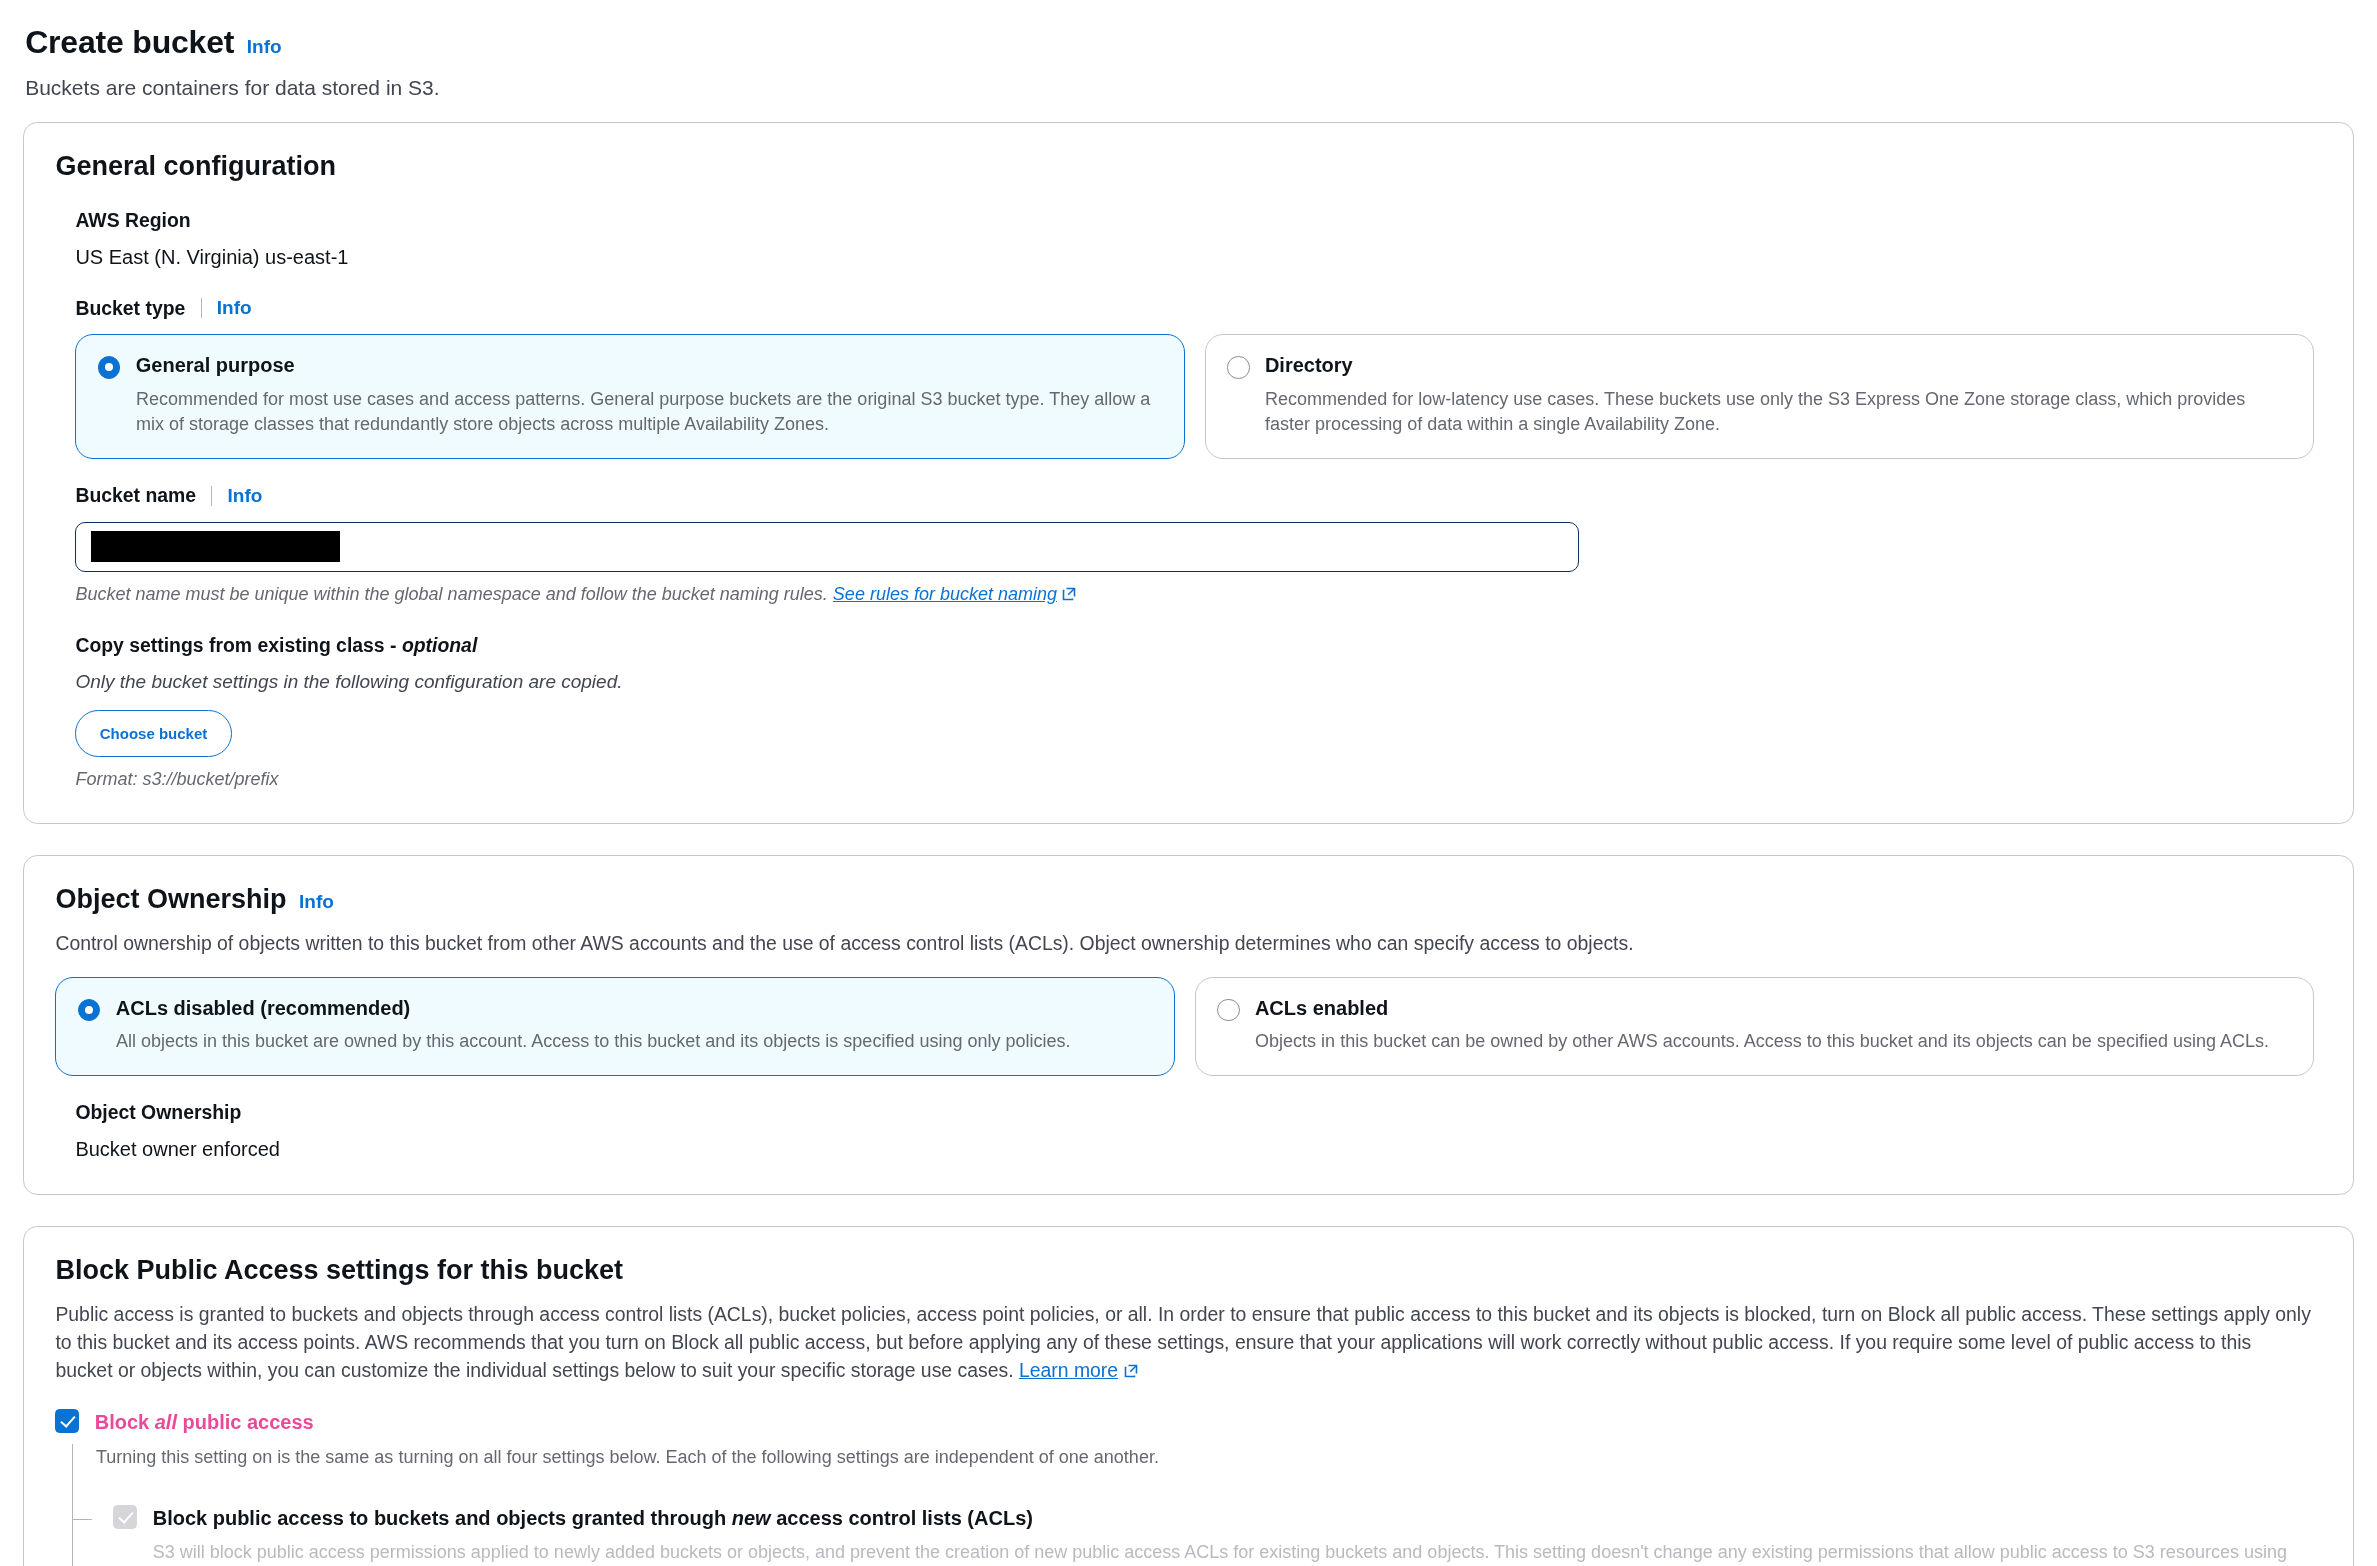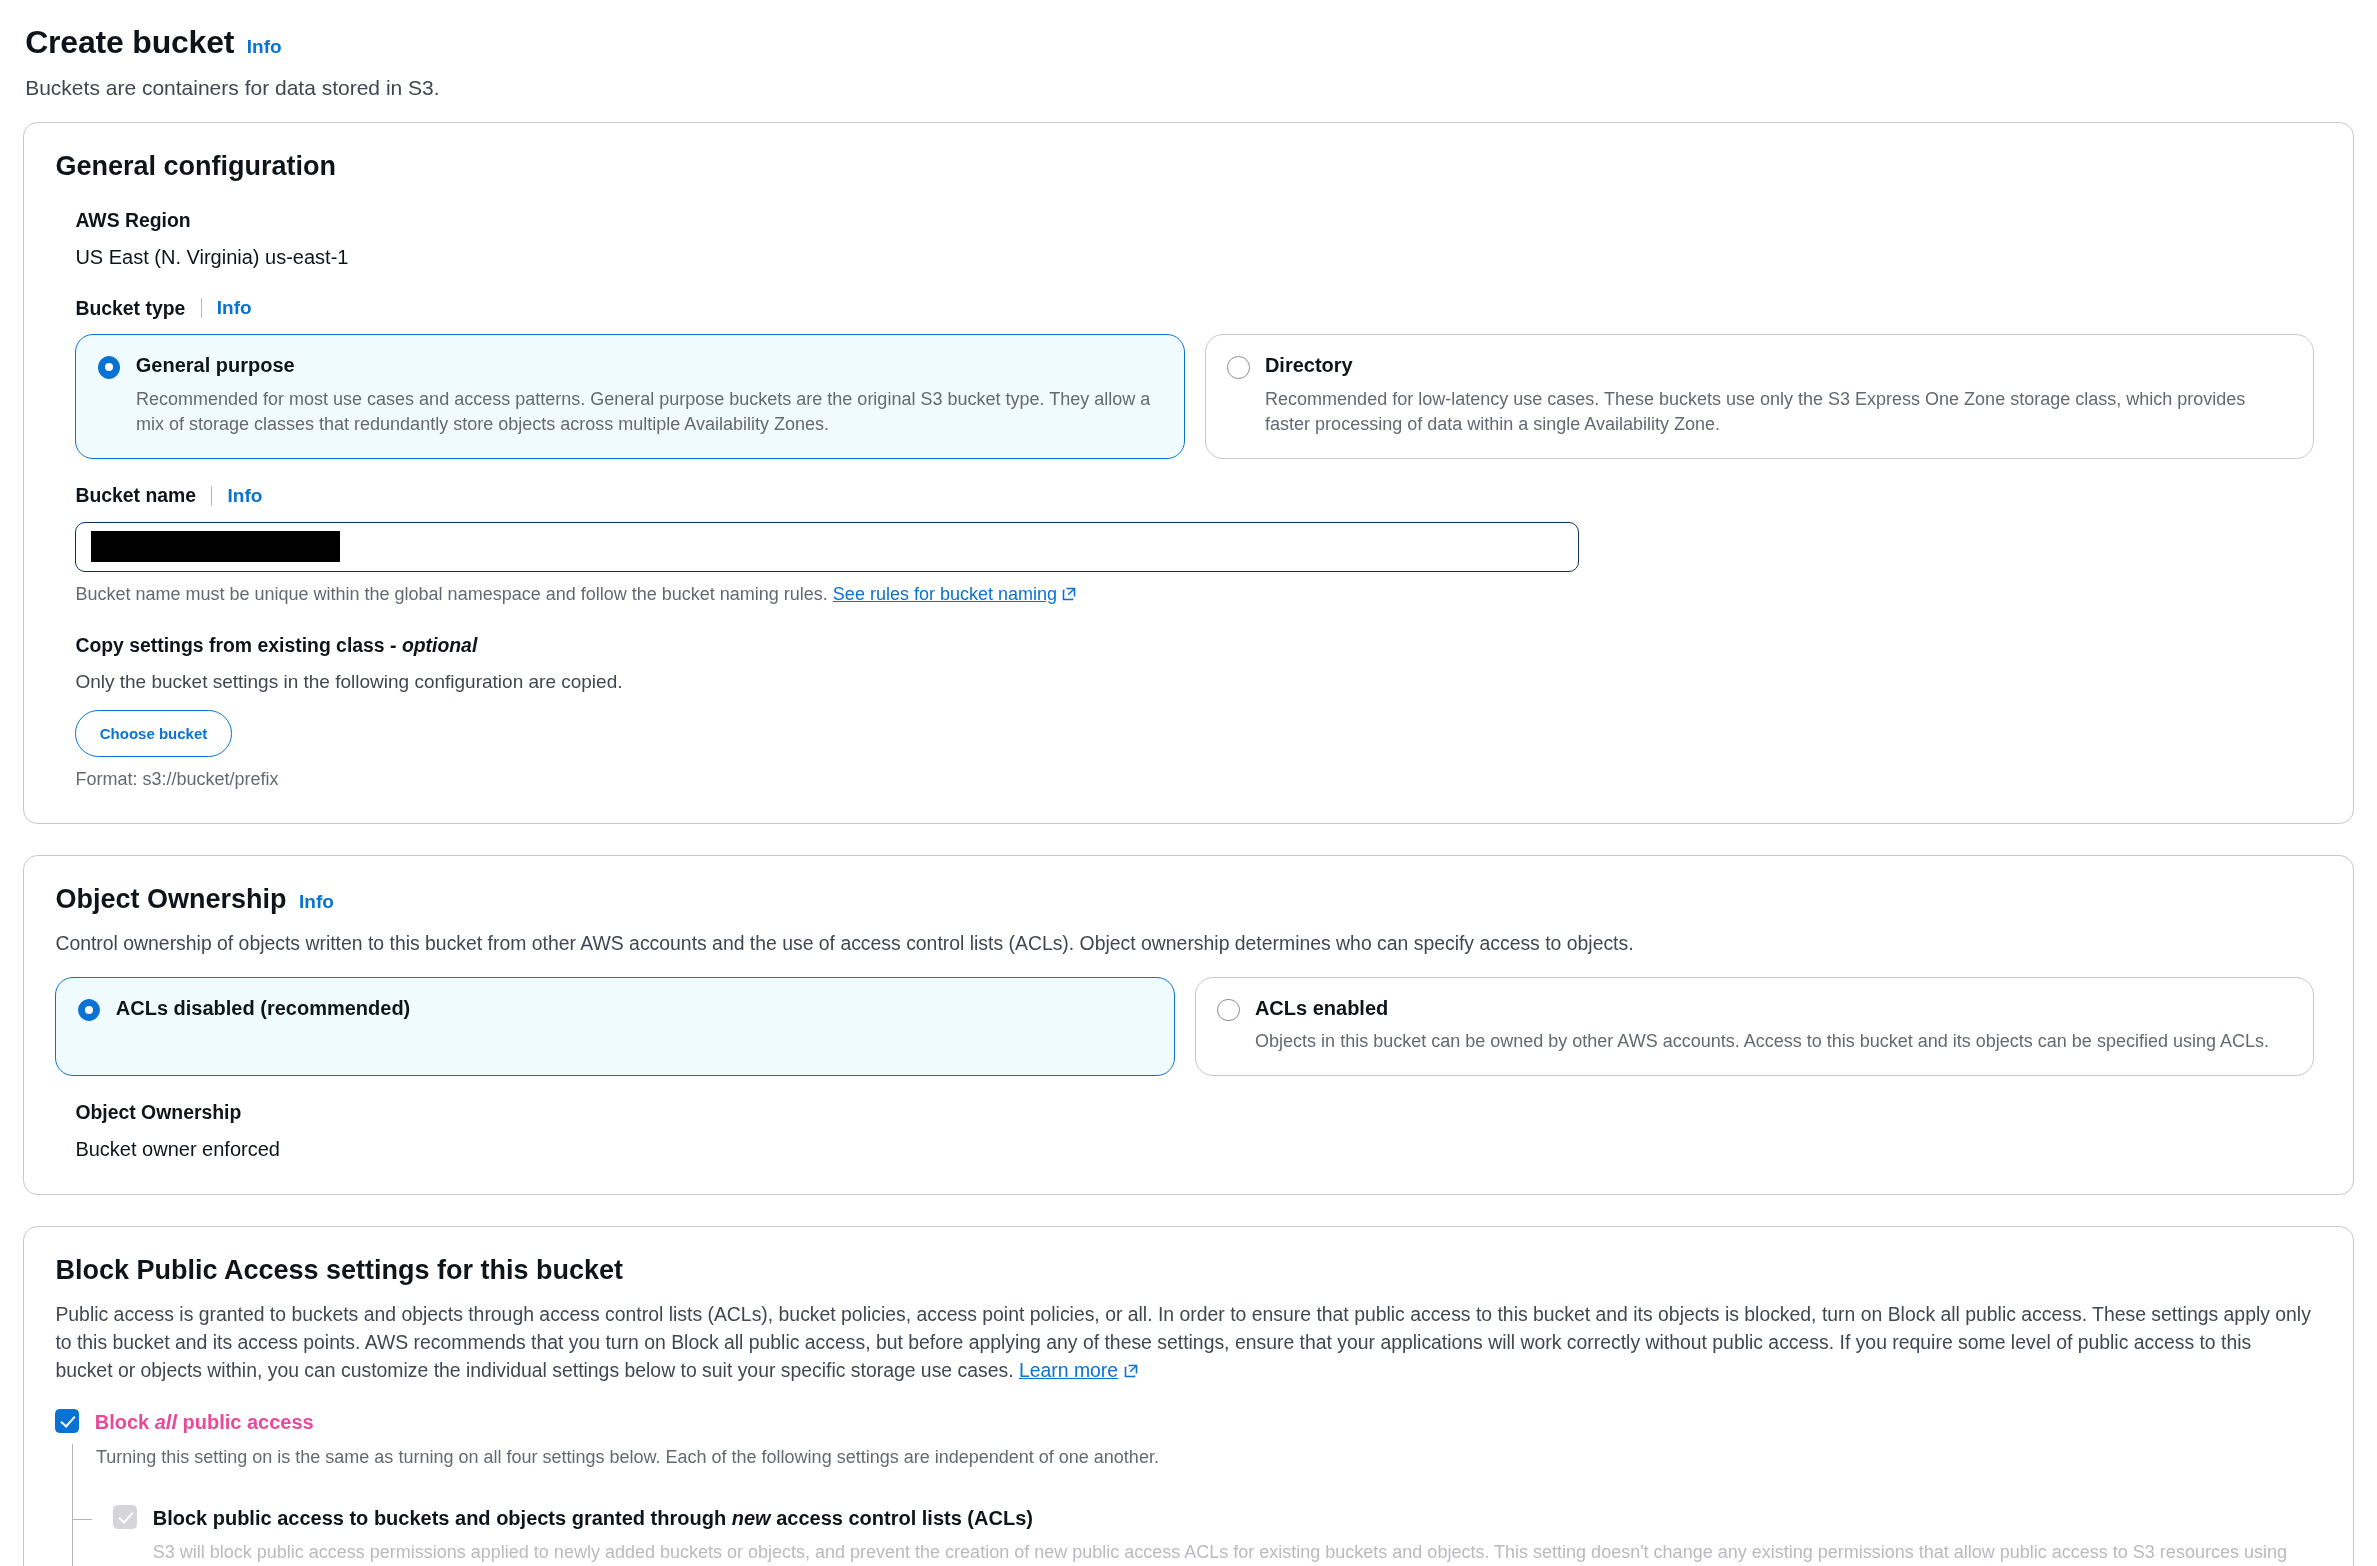--- a/index.html
+++ b/index.html
@@ -98,20 +98,21 @@
     font-size: 20px;
     color: #0f141a;
     margin-top: 9px;
     line-height: 1.4;
   }
   .field-hint {
     font-size: 18px;
     color: #656871;
     margin-top: 9px;
     line-height: 1.45;
+    font-style: italic;
   }
 
   
   .tile-row {
     display: flex;
     gap: 20px;
     margin-top: 12.6px;
   }
   .tile {
     flex: 1 1 0;
@@ -393,20 +394,21 @@
       <a class="info-link">Info</a>
     </div>
     <div class="card-desc">Control ownership of objects written to this bucket from other AWS accounts and the use of access control lists (ACLs). Object ownership determines who can specify access to objects.</div>
 
     <div class="tile-row" style="margin-top:20px;">
       <div class="tile selected">
         <div class="tile-head">
           <span class="radio checked"></span>
           <span class="tile-label">ACLs disabled (recommended)</span>
         </div>
+        <div class="tile-desc">All objects in this bucket are owned by this account. Access to this bucket and its objects is specified using only policies.</div>
       </div>
 
       <div class="tile">
         <div class="tile-head">
           <span class="radio"></span>
           <span class="tile-label">ACLs enabled</span>
         </div>
         <div class="tile-desc">Objects in this bucket can be owned by other AWS accounts. Access to this bucket and its objects can be specified using ACLs.</div>
       </div>
     </div>

